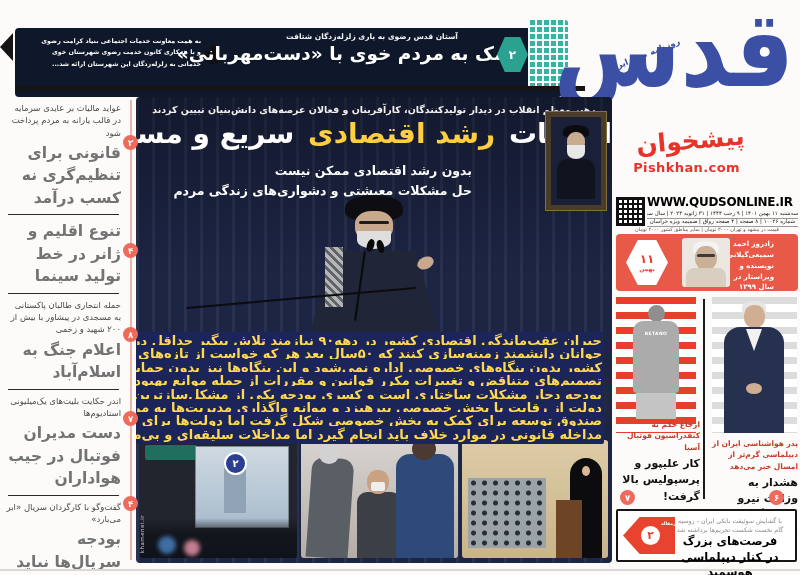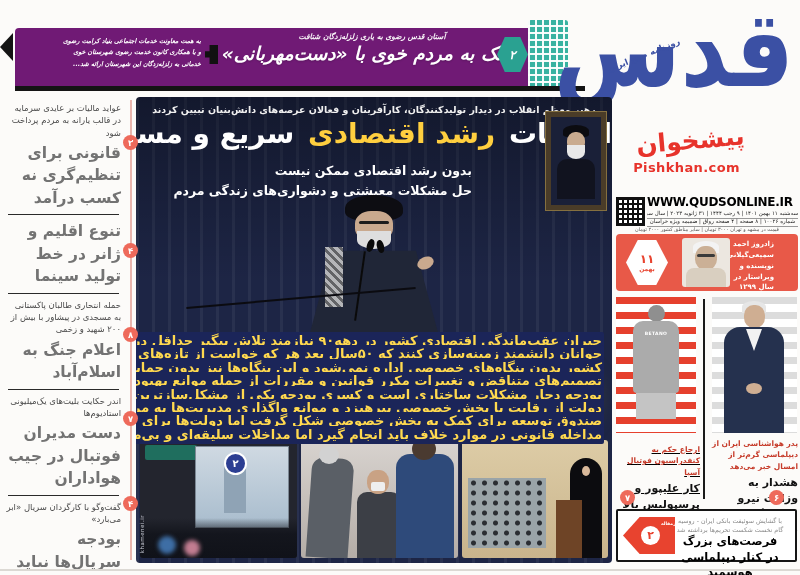--- a/index.html
+++ b/index.html
@@ -1,21 +1,21 @@
 <!DOCTYPE html>
 <html lang="fa" dir="rtl"><head>
 <meta charset="utf-8">
 <style>
   html,body{margin:0;padding:0;}
   body{background:#e9e7e2;}
   .page{position:relative;width:800px;height:575px;background:#fcfbf9;overflow:hidden;
         font-family:"DejaVu Sans",sans-serif;direction:rtl;}
 
   
-  .banner{position:absolute;left:15px;top:28px;width:547px;height:62px;background:#701a75;border-radius:4px;font-style:italic;}
+  .banner{position:absolute;left:15px;top:28px;width:547px;height:69px;background:#0f172a;border-radius:4px;}
   .bn-note{position:absolute;left:26px;top:7px;width:160px;font-size:6.3px;font-weight:bold;color:#fff;
            line-height:1.8;text-align:right;}
   .bn-px{position:absolute;left:190px;top:17px;width:13px;height:19px;background:#111;
          clip-path:polygon(0 33%,35% 33%,35% 0,100% 0,100% 100%,35% 100%,35% 66%,0 66%);}
   .bn-grp{position:absolute;left:212px;top:4px;width:290px;text-align:center;color:#fff;}
   .bn-kicker{font-size:7.5px;font-weight:bold;opacity:.95;}
   .bn-title{font-size:18.5px;font-weight:bold;margin-top:2px;white-space:nowrap;text-shadow:0 1px 2px rgba(0,0,0,.18);}
   .bn-badge{position:absolute;right:34px;top:9px;width:31px;height:35px;background:#2aa191;color:#fff;
             clip-path:polygon(25% 0,75% 0,100% 50%,75% 100%,25% 100%,0 50%);
             display:flex;align-items:center;justify-content:center;font-size:12px;font-weight:bold;}
@@ -153,21 +153,21 @@
   .vline{position:absolute;left:703px;top:299px;width:2px;height:200px;background:#1a1a1a;}
   .manphoto{position:absolute;left:712px;top:297px;width:85px;height:136px;
             background:repeating-linear-gradient(180deg,#dcdcdc 0 7px,#fff 7px 15px);}
   .mn-hair{position:absolute;left:30px;top:4px;width:24px;height:12px;background:#e6e6e6;border-radius:50% 50% 0 0;}
   .mn-head{position:absolute;left:32px;top:8px;width:21px;height:23px;background:#cfae92;border-radius:45%;}
   .mn-body{position:absolute;left:12px;top:30px;width:60px;height:106px;background:#25314e;border-radius:16px 16px 0 0;}
   .mn-shirt{position:absolute;left:34px;top:32px;width:16px;height:22px;background:#f2f2f2;
             clip-path:polygon(0 0,100% 0,50% 100%);}
   .mn-hands{position:absolute;left:34px;top:86px;width:16px;height:11px;background:#cfae92;border-radius:50%;}
   .cap{position:absolute;text-align:right;}
-  .capF{left:616px;top:444px;width:84px;text-decoration:underline;}
+  .capF{left:616px;top:419px;width:84px;}
   .capM{left:710px;top:438px;width:88px;}
   .cap-kicker{font-size:7.5px;font-weight:bold;color:#c63c2b;line-height:1.5;}
   .cap-title{font-size:11px;font-weight:bold;color:#111;line-height:1.5;margin-top:3px;}
   .pbF{left:620px;top:490px;} .pbM{left:769px;top:490px;}
 
   
   .edbox{position:absolute;left:616px;top:509px;width:181px;height:53px;background:#fff;border:2px solid #151515;
          border-radius:2px;box-sizing:border-box;}
   .ed-badge{position:absolute;left:5px;top:6px;width:52px;height:37px;background:#e8432f;
             clip-path:polygon(32% 0,100% 0,100% 100%,32% 100%,0 50%);}

